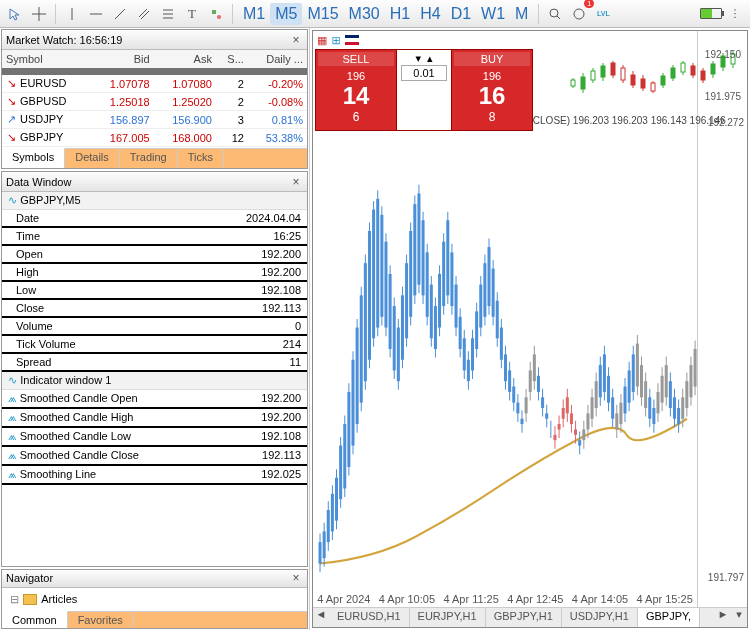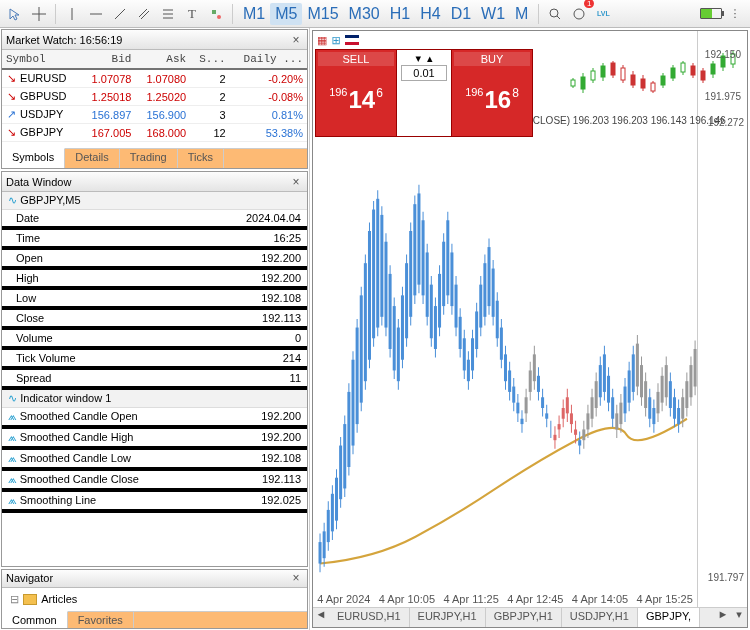--- a/index.html
+++ b/index.html
@@ -9,41 +9,41 @@
 .tb-sep { width: 1px; height: 20px; background: #ccc; margin: 0 3px; }
 .tf-btn { padding: 0 5px; height: 22px; display: flex; align-items: center; color: #2a6db8; cursor: pointer; font-size: 16px; border-radius: 2px; }
 .tf-btn.active { background: #cfe2f3; }
 .content { flex: 1; display: flex; min-height: 0; }
 .left-col { width: 310px; display: flex; flex-direction: column; border-right: 1px solid #ccc; }
 .panel { border: 1px solid #999; margin: 1px; display: flex; flex-direction: column; background: #fff; }
 .panel-header { height: 20px; background: linear-gradient(#fdfdfd,#e4e4e4); border-bottom: 1px solid #bbb; display: flex; align-items: center; padding: 0 4px; font-size: 11px; }
 .panel-header .title { flex: 1; }
 .close-x { width: 14px; height: 14px; display: flex; align-items: center; justify-content: center; cursor: pointer; font-size: 12px; color: #555; }
 .mw-tbl { width: 100%; border-collapse: collapse; }
-.mw-tbl th { text-align: left; font-weight: normal; padding: 3px 4px; border-bottom: 2px solid #737373; background: #f5f5f5; color: #444; font-family: Liberation Mono, monospace; }
+.mw-tbl th { text-align: left; font-weight: normal; padding: 3px 4px; border-bottom: 7px solid #737373; background: #f5f5f5; color: #444; }
 .mw-tbl td { padding: 2px 4px; border-bottom: 1px solid #eee; }
 .mw-tbl th:nth-child(2),.mw-tbl th:nth-child(3),.mw-tbl th:nth-child(4),.mw-tbl th:nth-child(5),
 .mw-tbl td:nth-child(2),.mw-tbl td:nth-child(3),.mw-tbl td:nth-child(4),.mw-tbl td:nth-child(5){ text-align: right; }
 .sym-arrow { display: inline-block; width: 11px; text-align: center; }
 .tabs { display: flex; height: 20px; border-top: 1px solid #ccc; background: #fdba74; }
 .tab { padding: 2px 10px; border-right: 1px solid #ccc; cursor: pointer; color: #555; }
 .tab.active { background: #fff; border-top: 1px solid #fff; margin-top: -1px; color: #000; }
-.dw-row { display: flex; padding: 2px 6px; border-bottom: 4px solid #000000; }
+.dw-row { display: flex; padding: 2px 6px; border-bottom: 2px solid #000000; }
 .dw-row .l { flex: 1; padding-left: 8px; }
 .dw-row .v { text-align: right; }
 .dw-hdr { background: #f2f2f2; font-weight: normal; padding: 2px 6px; border-bottom: 1px solid #ddd; }
 .ind-icon { color: #2aa0d0; margin-right: 3px; }
 .right-col { flex: 1; display: flex; flex-direction: column; position: relative; }
 .chart-area { flex: 1; border: 1px solid #888; margin: 2px; display: flex; flex-direction: column; position: relative; background: #fff; }
 .chart-title { height: 18px; display: flex; align-items: center; padding: 0 4px; gap: 4px; font-size: 11px; }
 .flag { width: 14px; height: 10px; background: linear-gradient(#012169 33%, #fff 33% 66%, #c8102e 66%); }
 .trade-panel { position: absolute; top: 18px; left: 2px; background: #d62828; border: 1px solid #900; display: flex; color: #fff; z-index: 5; }
 .tp-col { width: 80px; text-align: center; padding: 2px; }
 .tp-label { font-size: 11px; padding: 1px 4px; background: rgba(255,255,255,0.15); }
-.tp-price { display: flex; align-items: flex-start; justify-content: center; padding: 20px 0; }
+.tp-price { display: flex; align-items: center; justify-content: center; padding: 4px 0; flex-direction: column; }
 .tp-small { font-size: 11px; }
 .tp-big { font-size: 24px; font-weight: bold; margin: 0 1px; }
 .tp-sup { font-size: 12px; vertical-align: super; }
 .tp-mid { width: 56px; background: #fff; color: #000; border-left: 1px solid #900; border-right: 1px solid #900; display:flex; flex-direction:column; align-items:center; }
 .tp-mid input { width: 46px; text-align: center; border: 1px solid #aaa; font-size: 11px; padding: 1px; }
 .tp-mid .spn { display:flex; gap:6px; margin-top:2px; }
 .price-axis { position: absolute; right: 0; top: 0; bottom: 0; width: 50px; border-left: 1px solid #ccc; }
 .price-lbl { position: absolute; right: 3px; font-size: 10px; color: #555; }
 .ind-title { position: absolute; top: 84px; left: 6px; font-size: 10px; color: #444; z-index: 4; }
 .time-lbls { position: absolute; bottom: 22px; left: 0; right: 50px; display: flex; justify-content: space-around; font-size: 10px; color: #555; }

